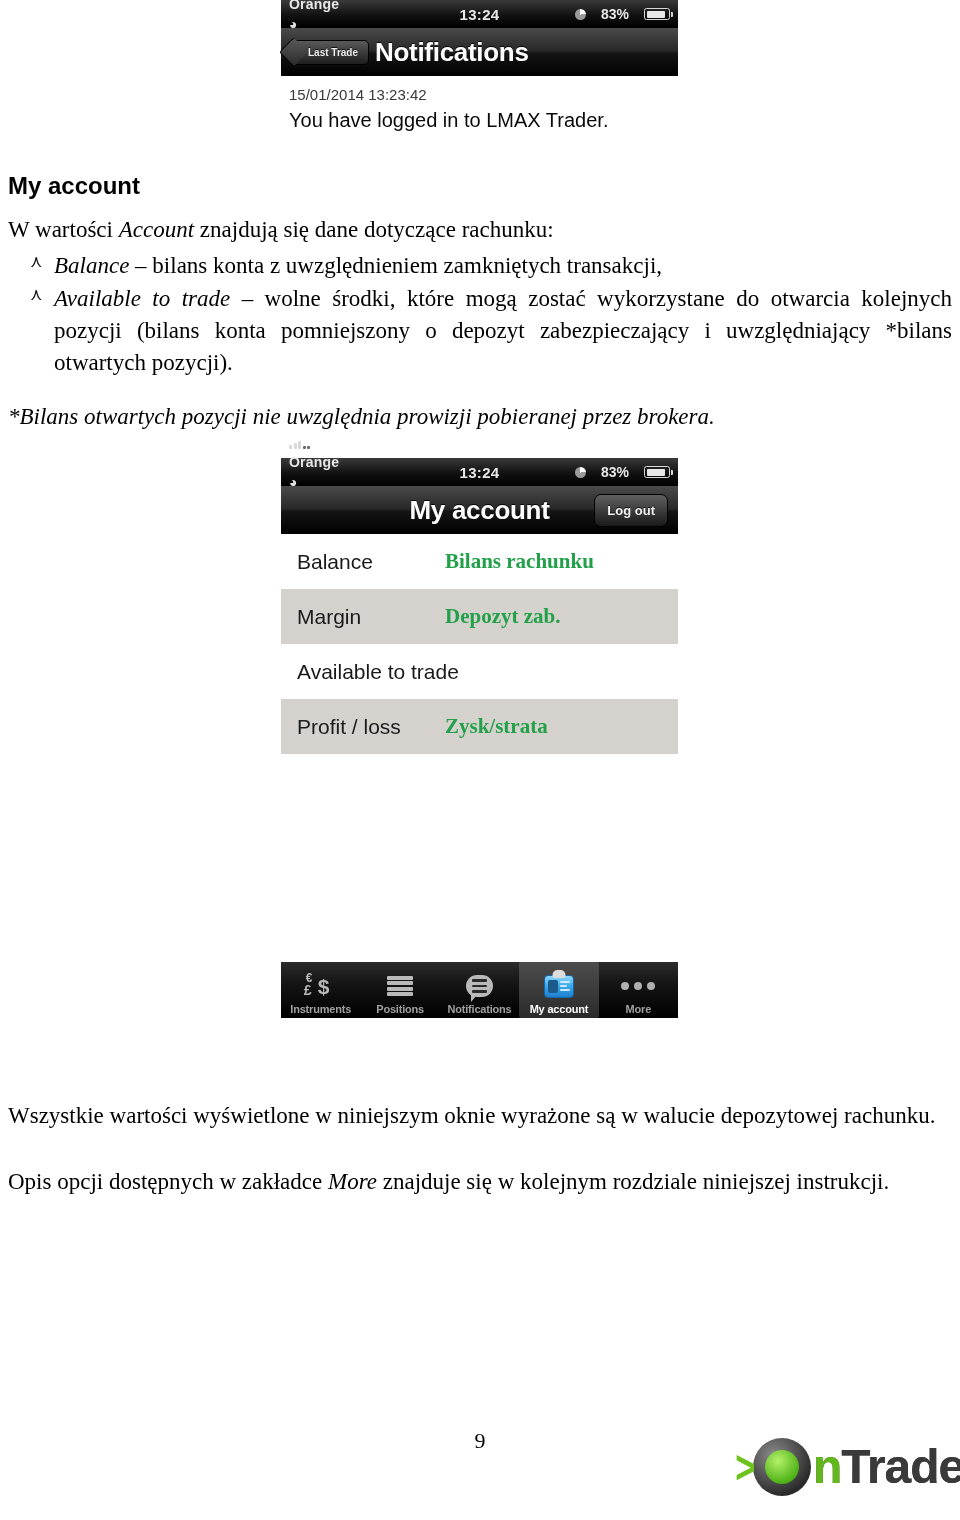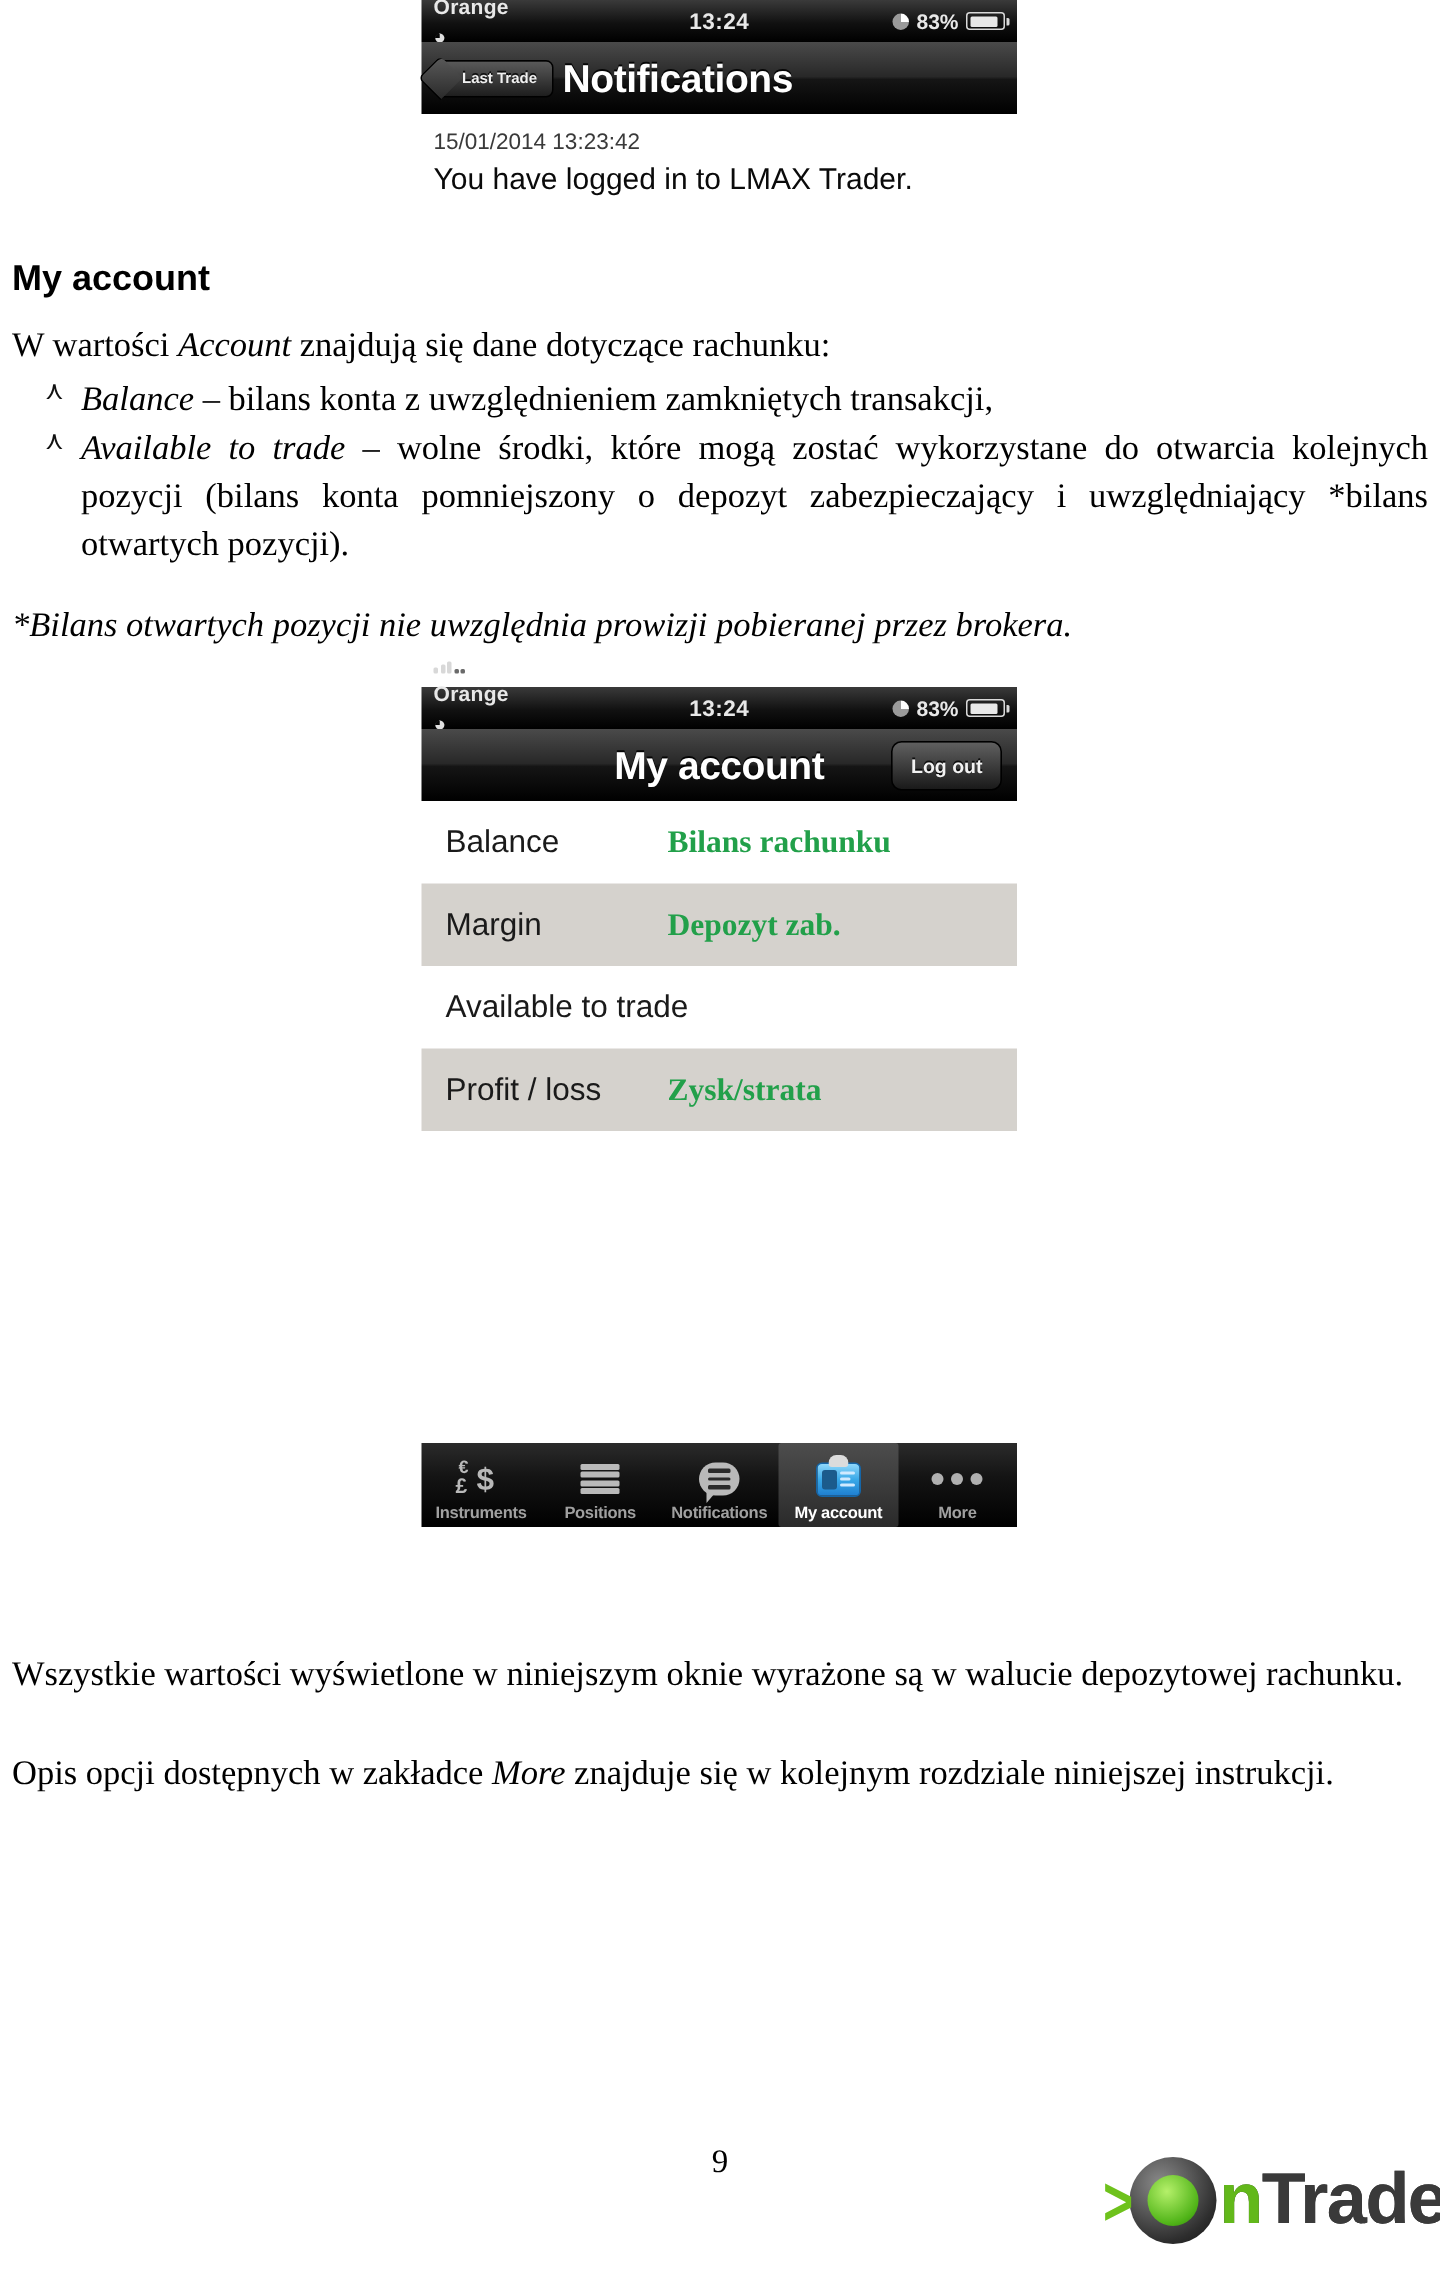--- a/index.html
+++ b/index.html
@@ -44,21 +44,21 @@
   .signal-bars i:nth-child(3){height:8px;}
   .signal-bars i:nth-child(4){height:3px;background:#6a6a6a;}
   .signal-bars i:nth-child(5){height:3px;background:#6a6a6a;}
   .carrier { letter-spacing:0.2px; font-size:14px; }
   .wifi-ico { font-size: 14px; line-height: 1; color:#e0e0e0; }
   .spinner-ico { font-size: 13px; line-height: 1; color:#bdbdbd; }
   .sb-time {
     position: absolute; left:0; right:0; text-align:center;
     font-size: 15px; letter-spacing:0.3px; pointer-events:none;
   }
-  .sb-right { margin-left:auto; display:flex; align-items:center; gap:5px; }
+  .sb-right { margin-left:auto; display:flex; align-items:center; gap:15px; }
   .clock-ico {
     width:11px;height:11px;border-radius:50%;
     background: conic-gradient(#ffffff 0deg 90deg, #9a9a9a 90deg 360deg);
     display:inline-block;
   }
   .batt-pct { font-size:14px; }
   .batt {
     width:26px;height:12px;border:1.5px solid #d9d9d9;border-radius:2.5px;
     position:relative; display:inline-block; box-sizing:border-box;
   }

